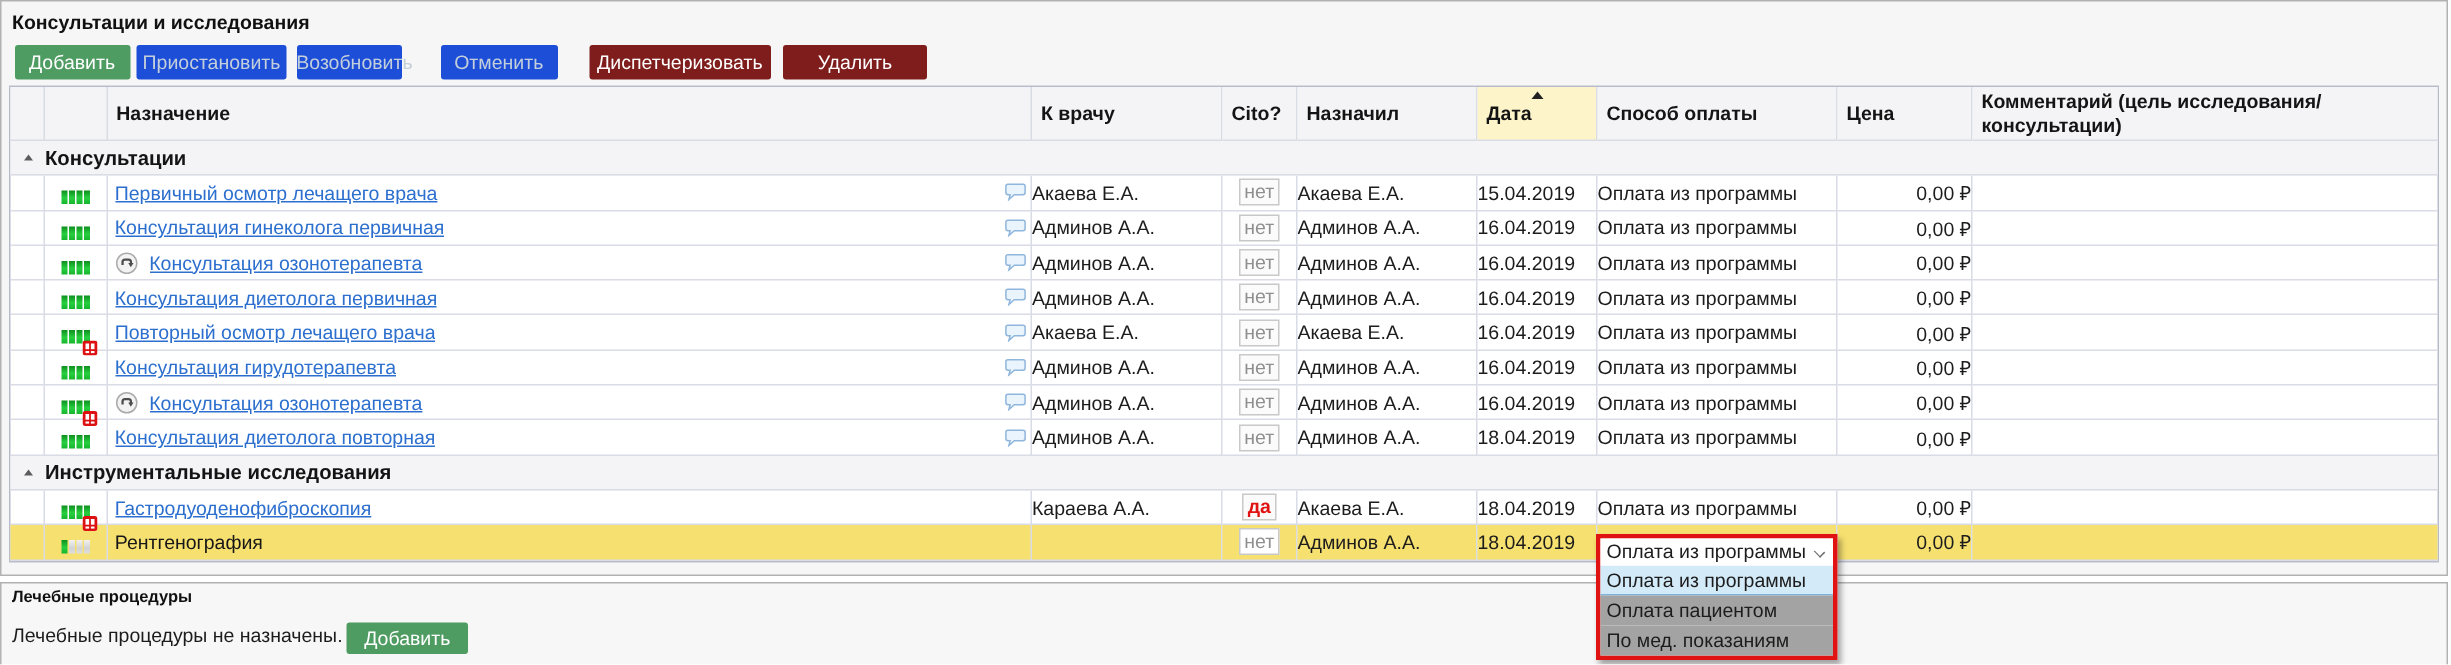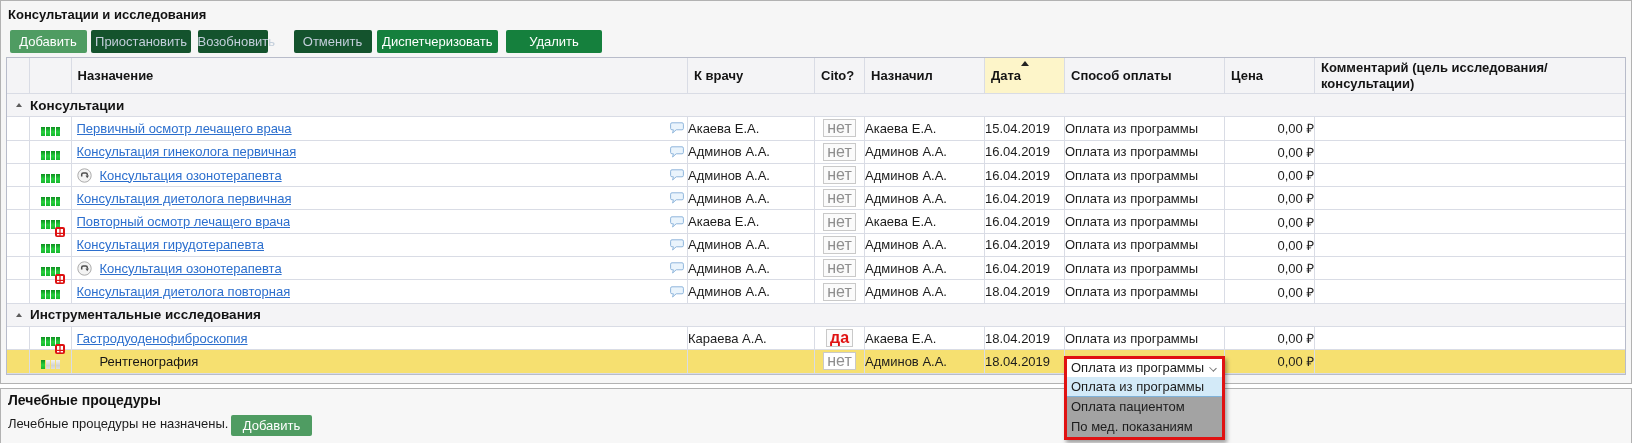--- a/index.html
+++ b/index.html
@@ -12,22 +12,22 @@
   #top-panel { top:0; height:384px; }
   #bottom-panel { top:388px; height:58px; background:#f7f7f7; }
 
   .panel-title { position:absolute; left:7px; top:6px; font-weight:bold; font-size:13px; color:#111; white-space:nowrap; }
 
   
   .tb-btn { position:absolute; top:28.5px; height:23px; border:none; border-radius:2px;
             font-family:"Liberation Sans", sans-serif; font-size:13px; color:#ffffff;
             text-align:center; line-height:23px; padding:0; cursor:pointer; white-space:nowrap; }
   .tb-btn.green { background:#4f9c62; }
-  .tb-btn.blue { background:#15803d; }
-  .tb-btn.disabled { background:#14532d; color:#c3cfdb; cursor:default; }
+  .tb-btn.blue { background:#7f1d1d;margin-left:16px; }
+  .tb-btn.disabled { background:#1d4ed8; color:#c3cfdb; cursor:default; }
 
   
   #grid-wrap { position:absolute; left:5px; top:56px; width:1384px; }
   table.grid { width:1620px; border-collapse:separate; border-spacing:0; table-layout:fixed;
                border:1px solid #b8bcca; background:#ffffff; }
   table.grid th, table.grid td { border-right:1px solid #d9dce5; border-bottom:1px solid #d9dce5;
                overflow:hidden; vertical-align:middle; }
   table.grid th:last-child, table.grid td:last-child { border-right:none; }
   table.grid thead th { height:36px;  background:#f4f4f6; font-weight:bold; font-size:13px;
                text-align:left; padding:0 0 0 6px; position:relative; color:#141414; }
@@ -40,31 +40,31 @@
   table.grid td { height:23.3px; padding:0; font-size:13px; }
   tr.group-row td { background:#f4f4f6; font-weight:bold; font-size:13.5px; position:relative;
                padding-left:23px; color:#141414; }
   tr.group-row .collapse-tri { position:absolute; left:9px; top:50%; margin-top:-2px;
                width:0; height:0; border-left:3.5px solid transparent; border-right:3.5px solid transparent;
                border-bottom:4.5px solid #5c5c5c; }
 
   tr.data-row td.c-name { padding:0; }
   .name-flex { display:flex; align-items:center; height:100%; padding:0 3px 0 5px; }
   .name-flex .link { color:#2c6fce; white-space:nowrap; overflow:hidden;text-decoration:underline; }
-  .name-flex .plain { color:#161616;margin-left:23px; }
+  .name-flex .plain { color:#161616; }
   .name-flex .spacer { flex:1; }
   .recur { width:15px; height:15px; margin-left:0; margin-right:8px; flex:0 0 auto; }
   .bubble { width:14px; height:12px; flex:0 0 auto; }
 
   td.c-doctor, td.c-assigned, td.c-pay, td.c-date { padding-left:6px; white-space:nowrap; }
   td.c-doctor { padding-left:10px; }
   td.c-price { text-align:right; padding-right:7px; white-space:nowrap; }
   td.c-cito { text-align:center; }
   .cito-box { display:inline-block; border:1px solid #c9c9c9; background:#fbfbfb; color:#8f8f8f;
-              font-size:16px; line-height:14px; padding:1px 3px; min-width:22px; }
+              font-size:13px; line-height:14px; padding:1px 3px; min-width:22px; }
   .cito-box.urgent { color:#e01212; font-weight:bold; }
   tr.selected-row td { background:#f6e070; }
   tr.selected-row .cito-box { background:#ffffff; }
 
   
   table.grid td.c-status { vertical-align:top; overflow:visible; }
   .statusicon { position:relative; width:19px; height:9px; margin:10px auto 0 auto; }
   .statusicon .bar { position:absolute; top:0; width:4px; height:9px;
               background:linear-gradient(180deg,#0e8f1f 0%,#27cf3f 55%,#17b52e 100%); }
   .statusicon .bar.off { background:linear-gradient(180deg,#f2f2f2 0%,#d2d2d2 60%,#dedede 100%); }
@@ -78,21 +78,21 @@
   #dd-select { position:relative; height:18px; line-height:18px; padding-left:4px; background:#ffffff;
               color:#1c1c1c; white-space:nowrap; cursor:default; }
   #dd-select .chev { position:absolute; right:5px; top:5px; width:7px; height:7px; }
   #dd-select .chev::before { content:""; position:absolute; left:0; top:1px; width:5px; height:5px;
               border-right:1.5px solid #707070; border-bottom:1.5px solid #707070; transform:rotate(45deg) scale(1,0.8); }
   #dd-list { }
   .dd-option { height:20px; line-height:19px; padding-left:4px; background:#a3a3a3; white-space:nowrap; cursor:default; }
   .dd-option.highlight { background:#d3eaf8; border-bottom:1px solid #7fb2d9; }
 
   
-  #proc-title { position:absolute; left:7px; top:3px; font-weight:bold; font-size:14px; color:#111; white-space:nowrap; }
+  #proc-title { position:absolute; left:7px; top:3px; font-weight:bold; font-size:11px; color:#111; white-space:nowrap; }
   #proc-empty { position:absolute; left:7px; top:24px; height:22px; line-height:22px; white-space:nowrap; color:#1c1c1c; }
   #proc-add { position:absolute; left:230px; top:25.5px; width:81px; height:21px; border:none; border-radius:2px;
               background:#4f9c62; color:#ffffff; font-family:"Liberation Sans", sans-serif; font-size:13px;
               line-height:21px; text-align:center; padding:0; cursor:pointer; }
 </style>
 </head>
 <body>
 
 <div id="stage">
 

